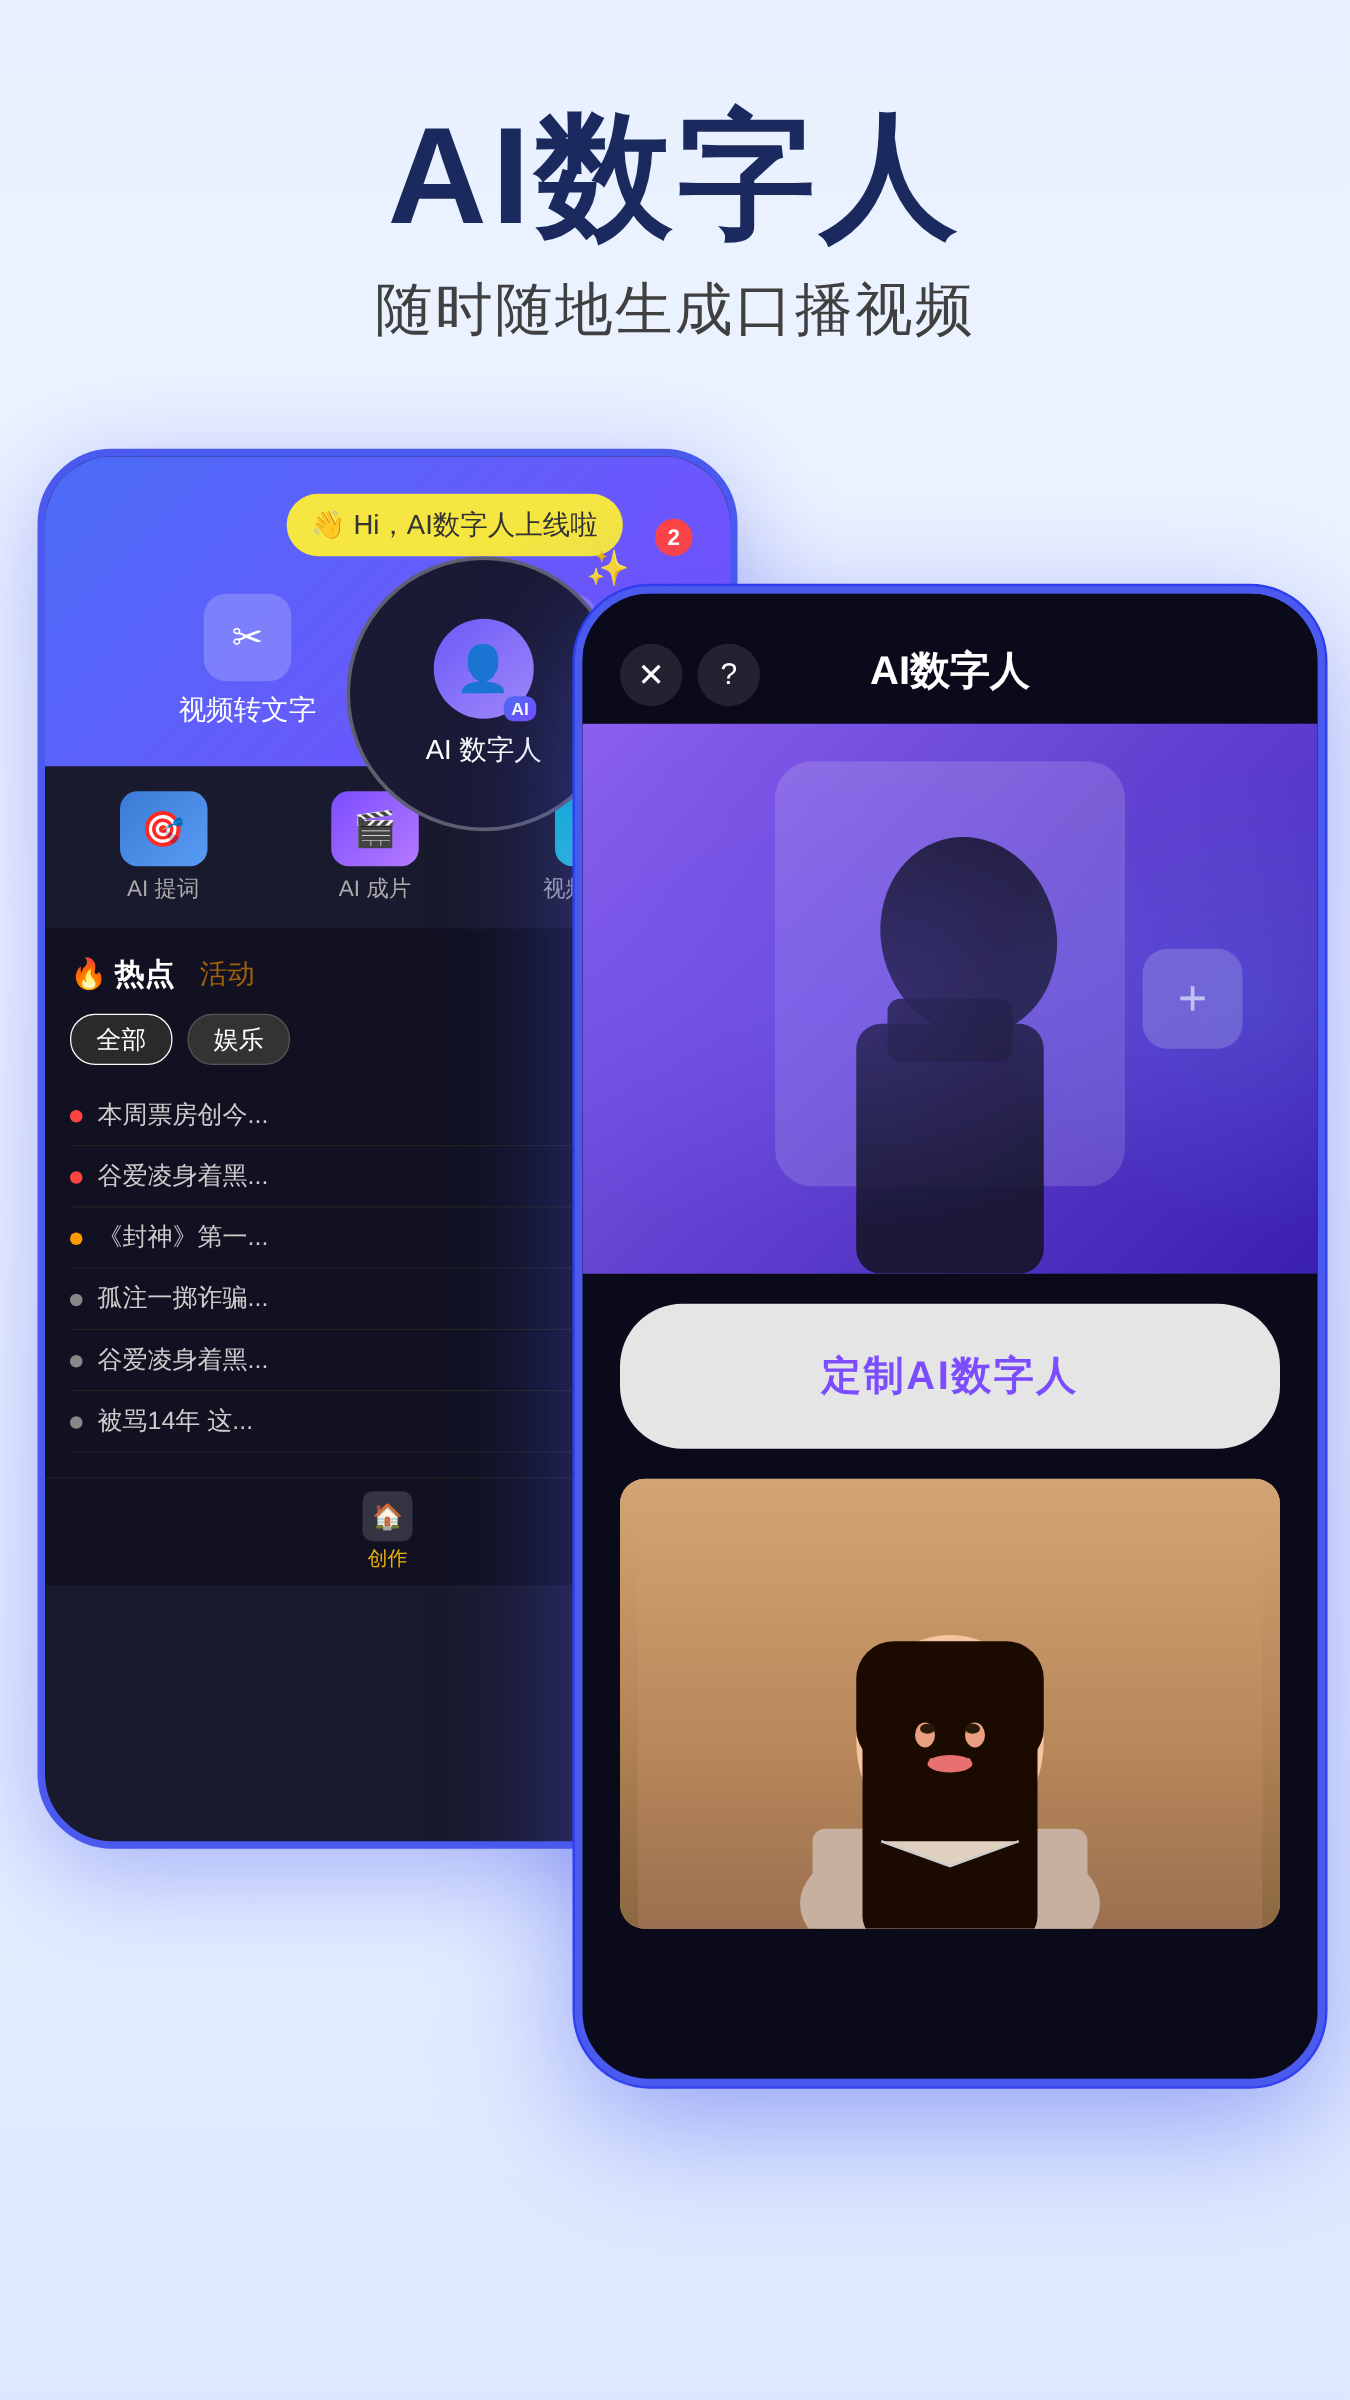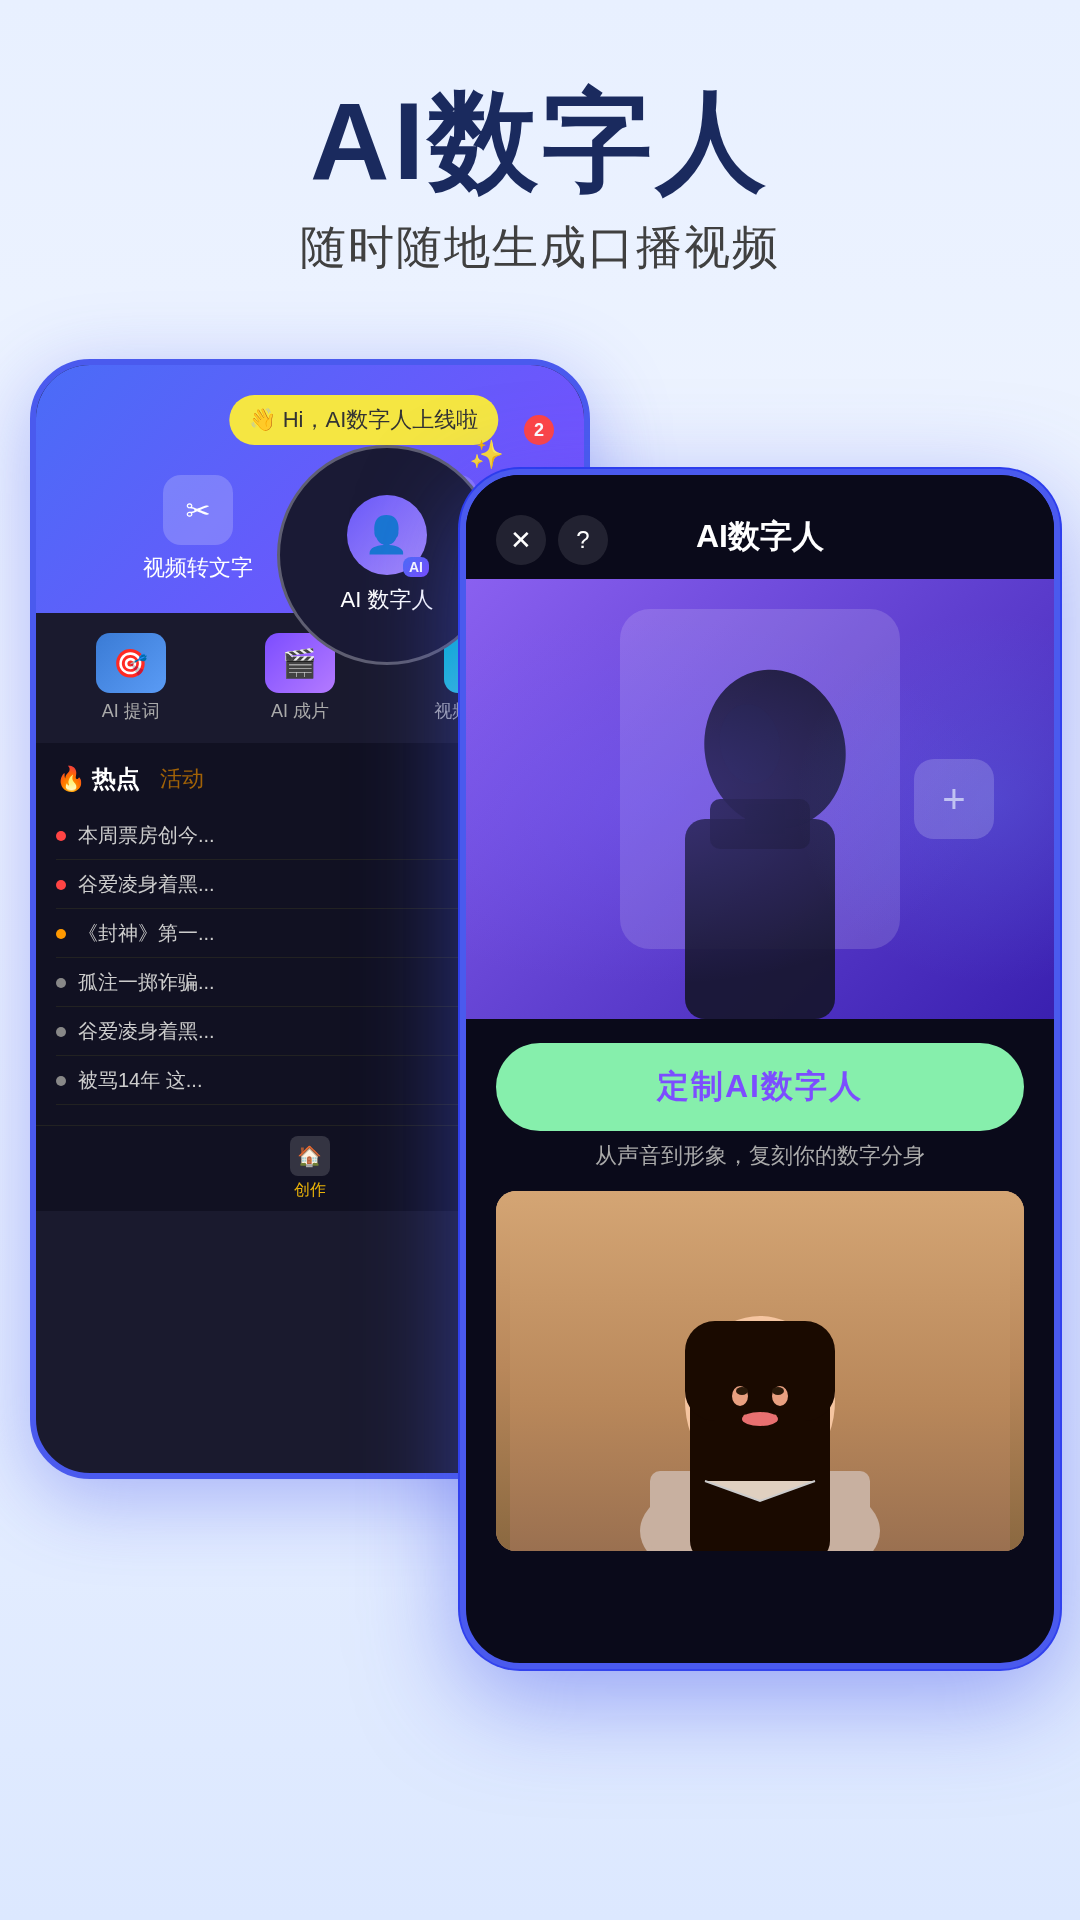--- a/index.html
+++ b/index.html
@@ -426,23 +426,23 @@
       bottom: 0;
       left: 50%;
       transform: translateX(-50%);
       width: 260px;
       height: 380px;
     }
 
     
     .customize-btn {
       margin: 24px 30px;
-      background: #86efac;
+      background: #e5e5e5;
       border-radius: 50px;
-      padding: 22px 30px;
+      padding: 36px 30px;
       text-align: center;
       font-size: 32px;
       color: #7c4dff;
       font-weight: 700;
       letter-spacing: 2px;
     }
 
     .customize-subtitle {
       text-align: center;
       font-size: 22px;
@@ -549,20 +549,24 @@
         <div class="hot-tabs">
           <div class="hot-tab-active">
             <span class="hot-fire">🔥</span>
             <span>热点</span>
           </div>
           <div class="hot-tab-inactive">
             <span>活动</span>
           </div>
         </div>
 
+        <div class="hot-filter-row">
+          <div class="hot-filter-btn active">全部</div>
+          <div class="hot-filter-btn">娱乐</div>
+        </div>
 
         <div class="hot-list">
           <div class="hot-list-item">
             <div class="hot-dot red"></div>
             <span class="hot-text">本周票房创今...</span>
           </div>
           <div class="hot-list-item">
             <div class="hot-dot red"></div>
             <span class="hot-text">谷爱凌身着黑...</span>
           </div>
@@ -627,21 +631,20 @@
       <div class="avatar-plus-btn">
         <span style="color:white;font-size:40px;opacity:0.7;">+</span>
       </div>
 
       <div style="position:absolute;top:0;left:0;width:100%;height:100%;background:radial-gradient(ellipse at 30% 50%, rgba(120,100,255,0.3) 0%, transparent 60%);pointer-events:none;"></div>
       <div style="position:absolute;top:0;right:0;width:50%;height:100%;background:radial-gradient(ellipse at 80% 50%, rgba(100,150,255,0.2) 0%, transparent 60%);pointer-events:none;"></div>
     </div>
 
     <div class="customize-btn">定制AI数字人</div>
 
-    <div class="customize-subtitle">从声音到形象，复刻你的数字分身</div>
 
     <div class="lower-card">
       <div class="presenter-img">
 
         <svg width="500" height="360" viewBox="0 0 500 360" xmlns="http://www.w3.org/2000/svg" style="position:absolute;bottom:0;">
 
           <rect width="500" height="360" fill="url(#bggrad)"></rect>
           <defs>
             <linearGradient id="bggrad" x1="0" y1="0" x2="0" y2="1">
               <stop offset="0%" stop-color="#d4a574"></stop>

